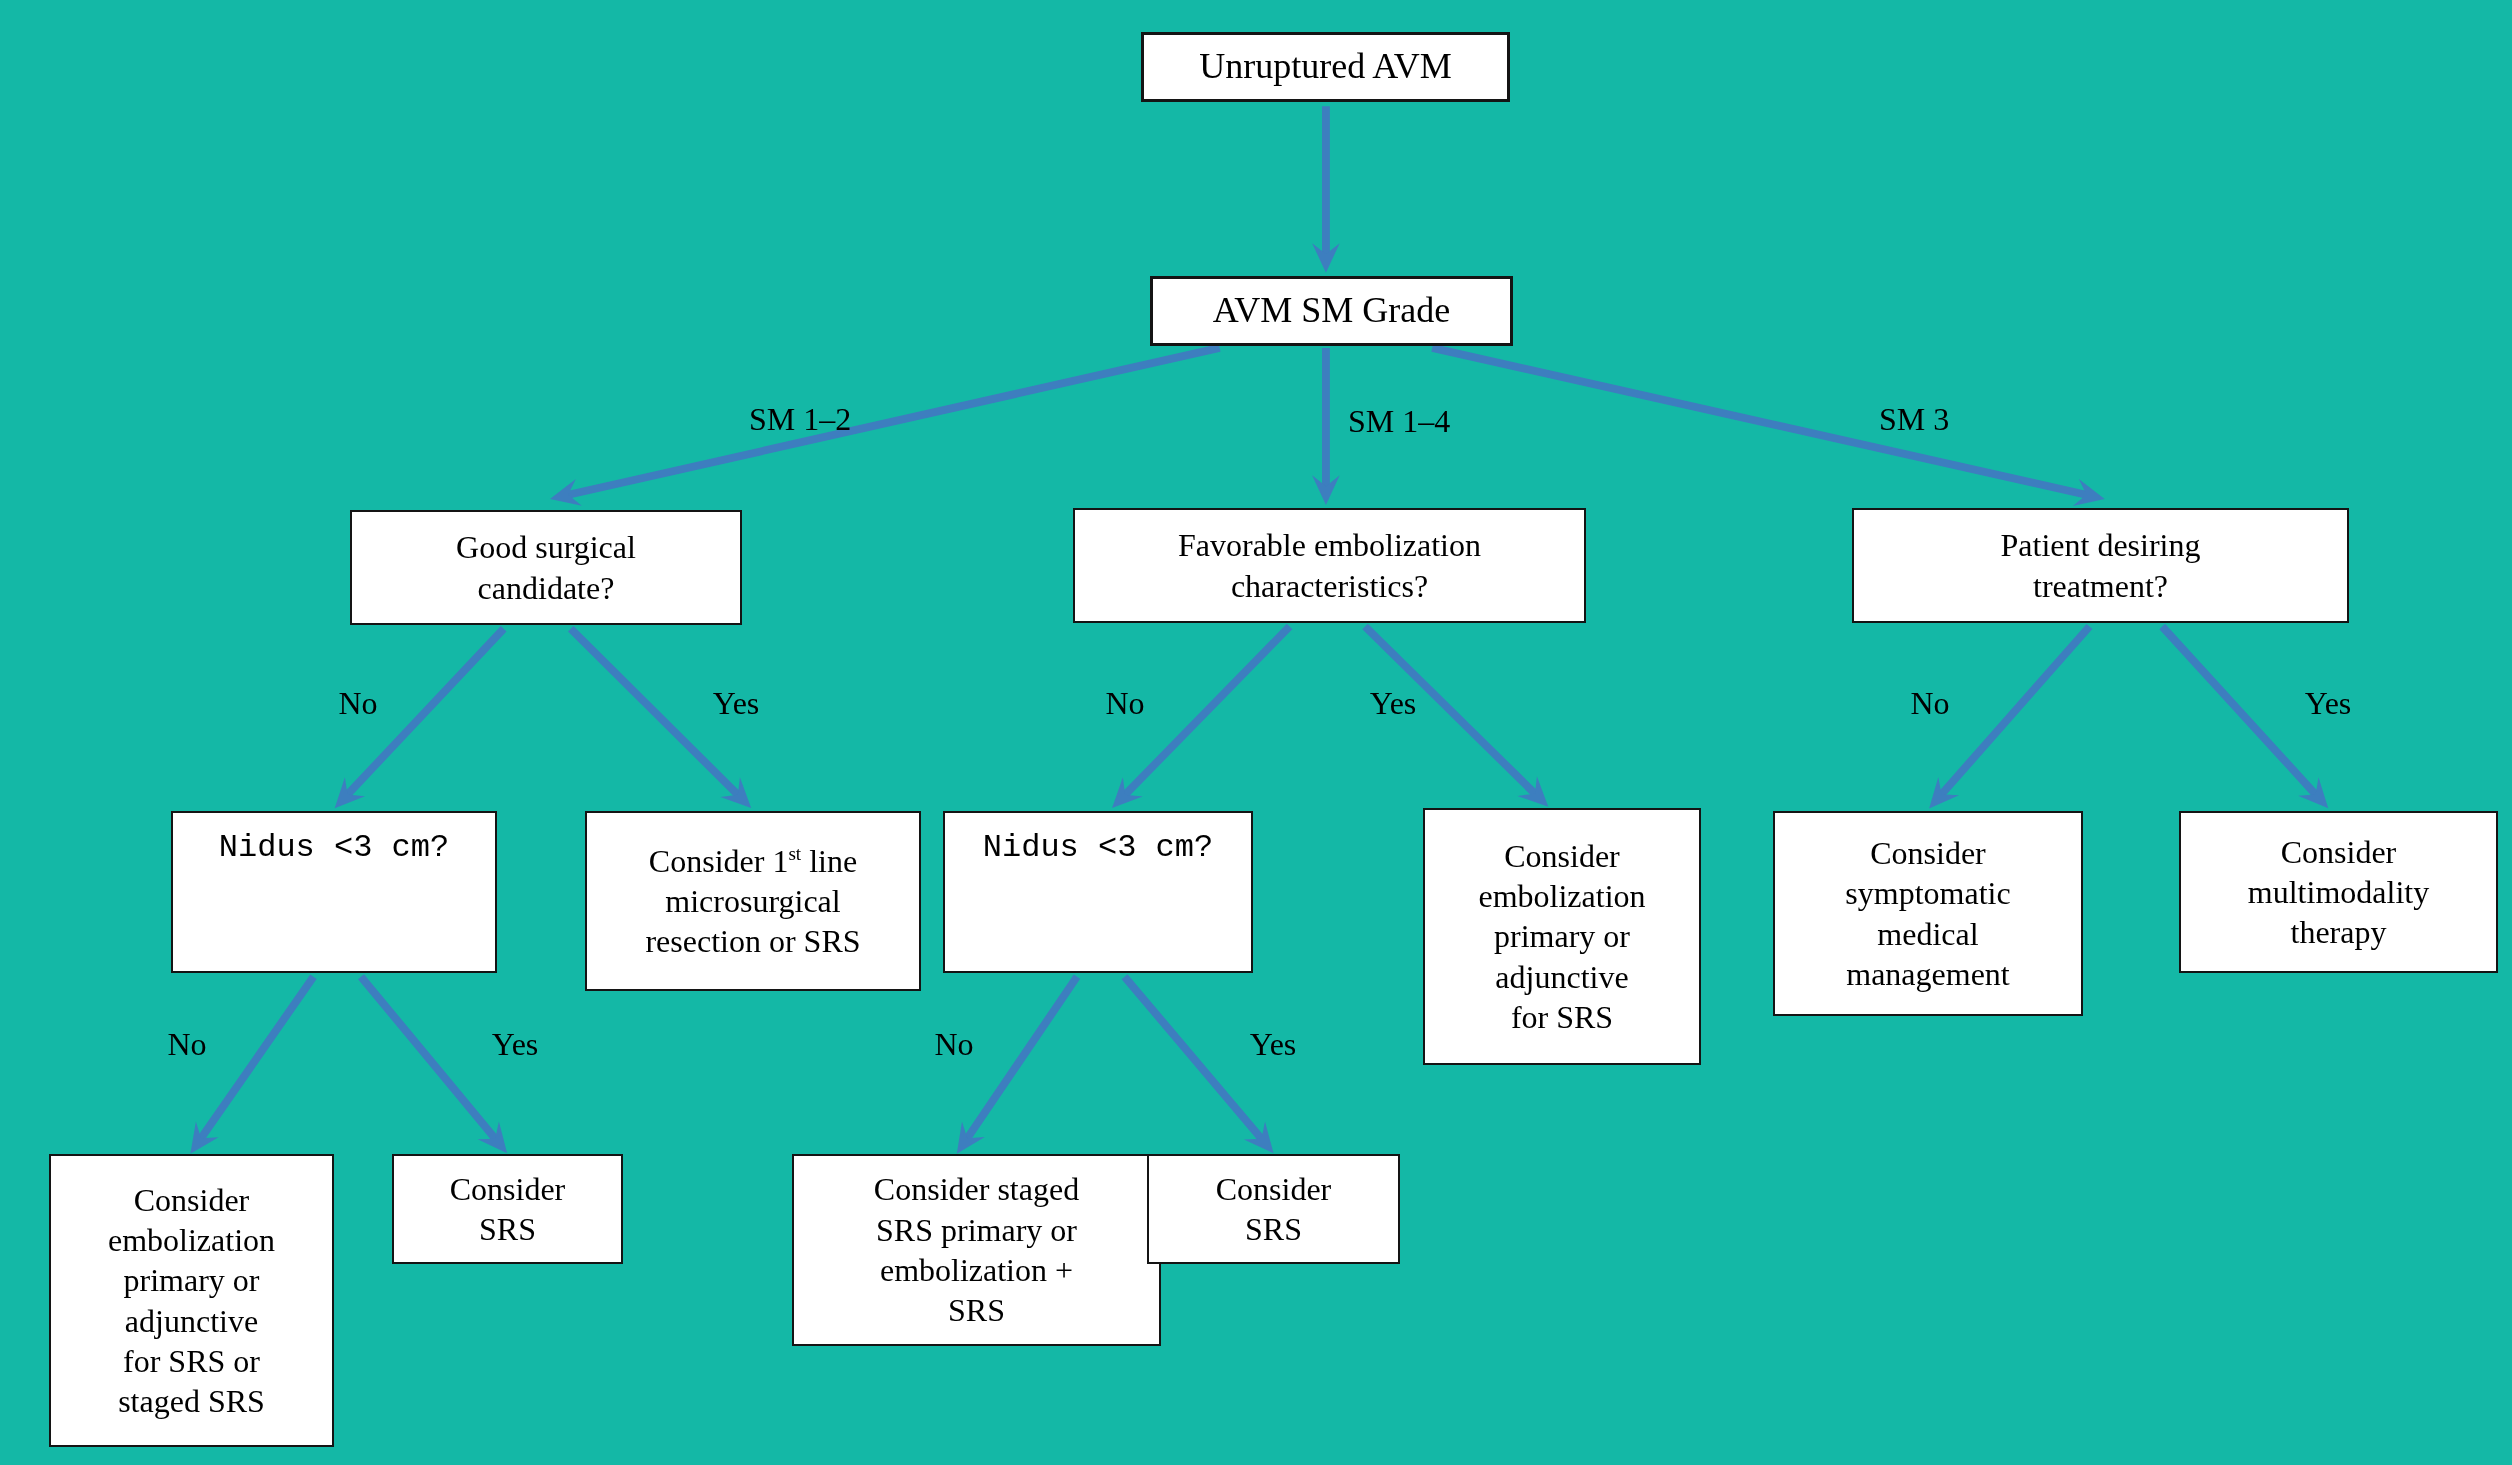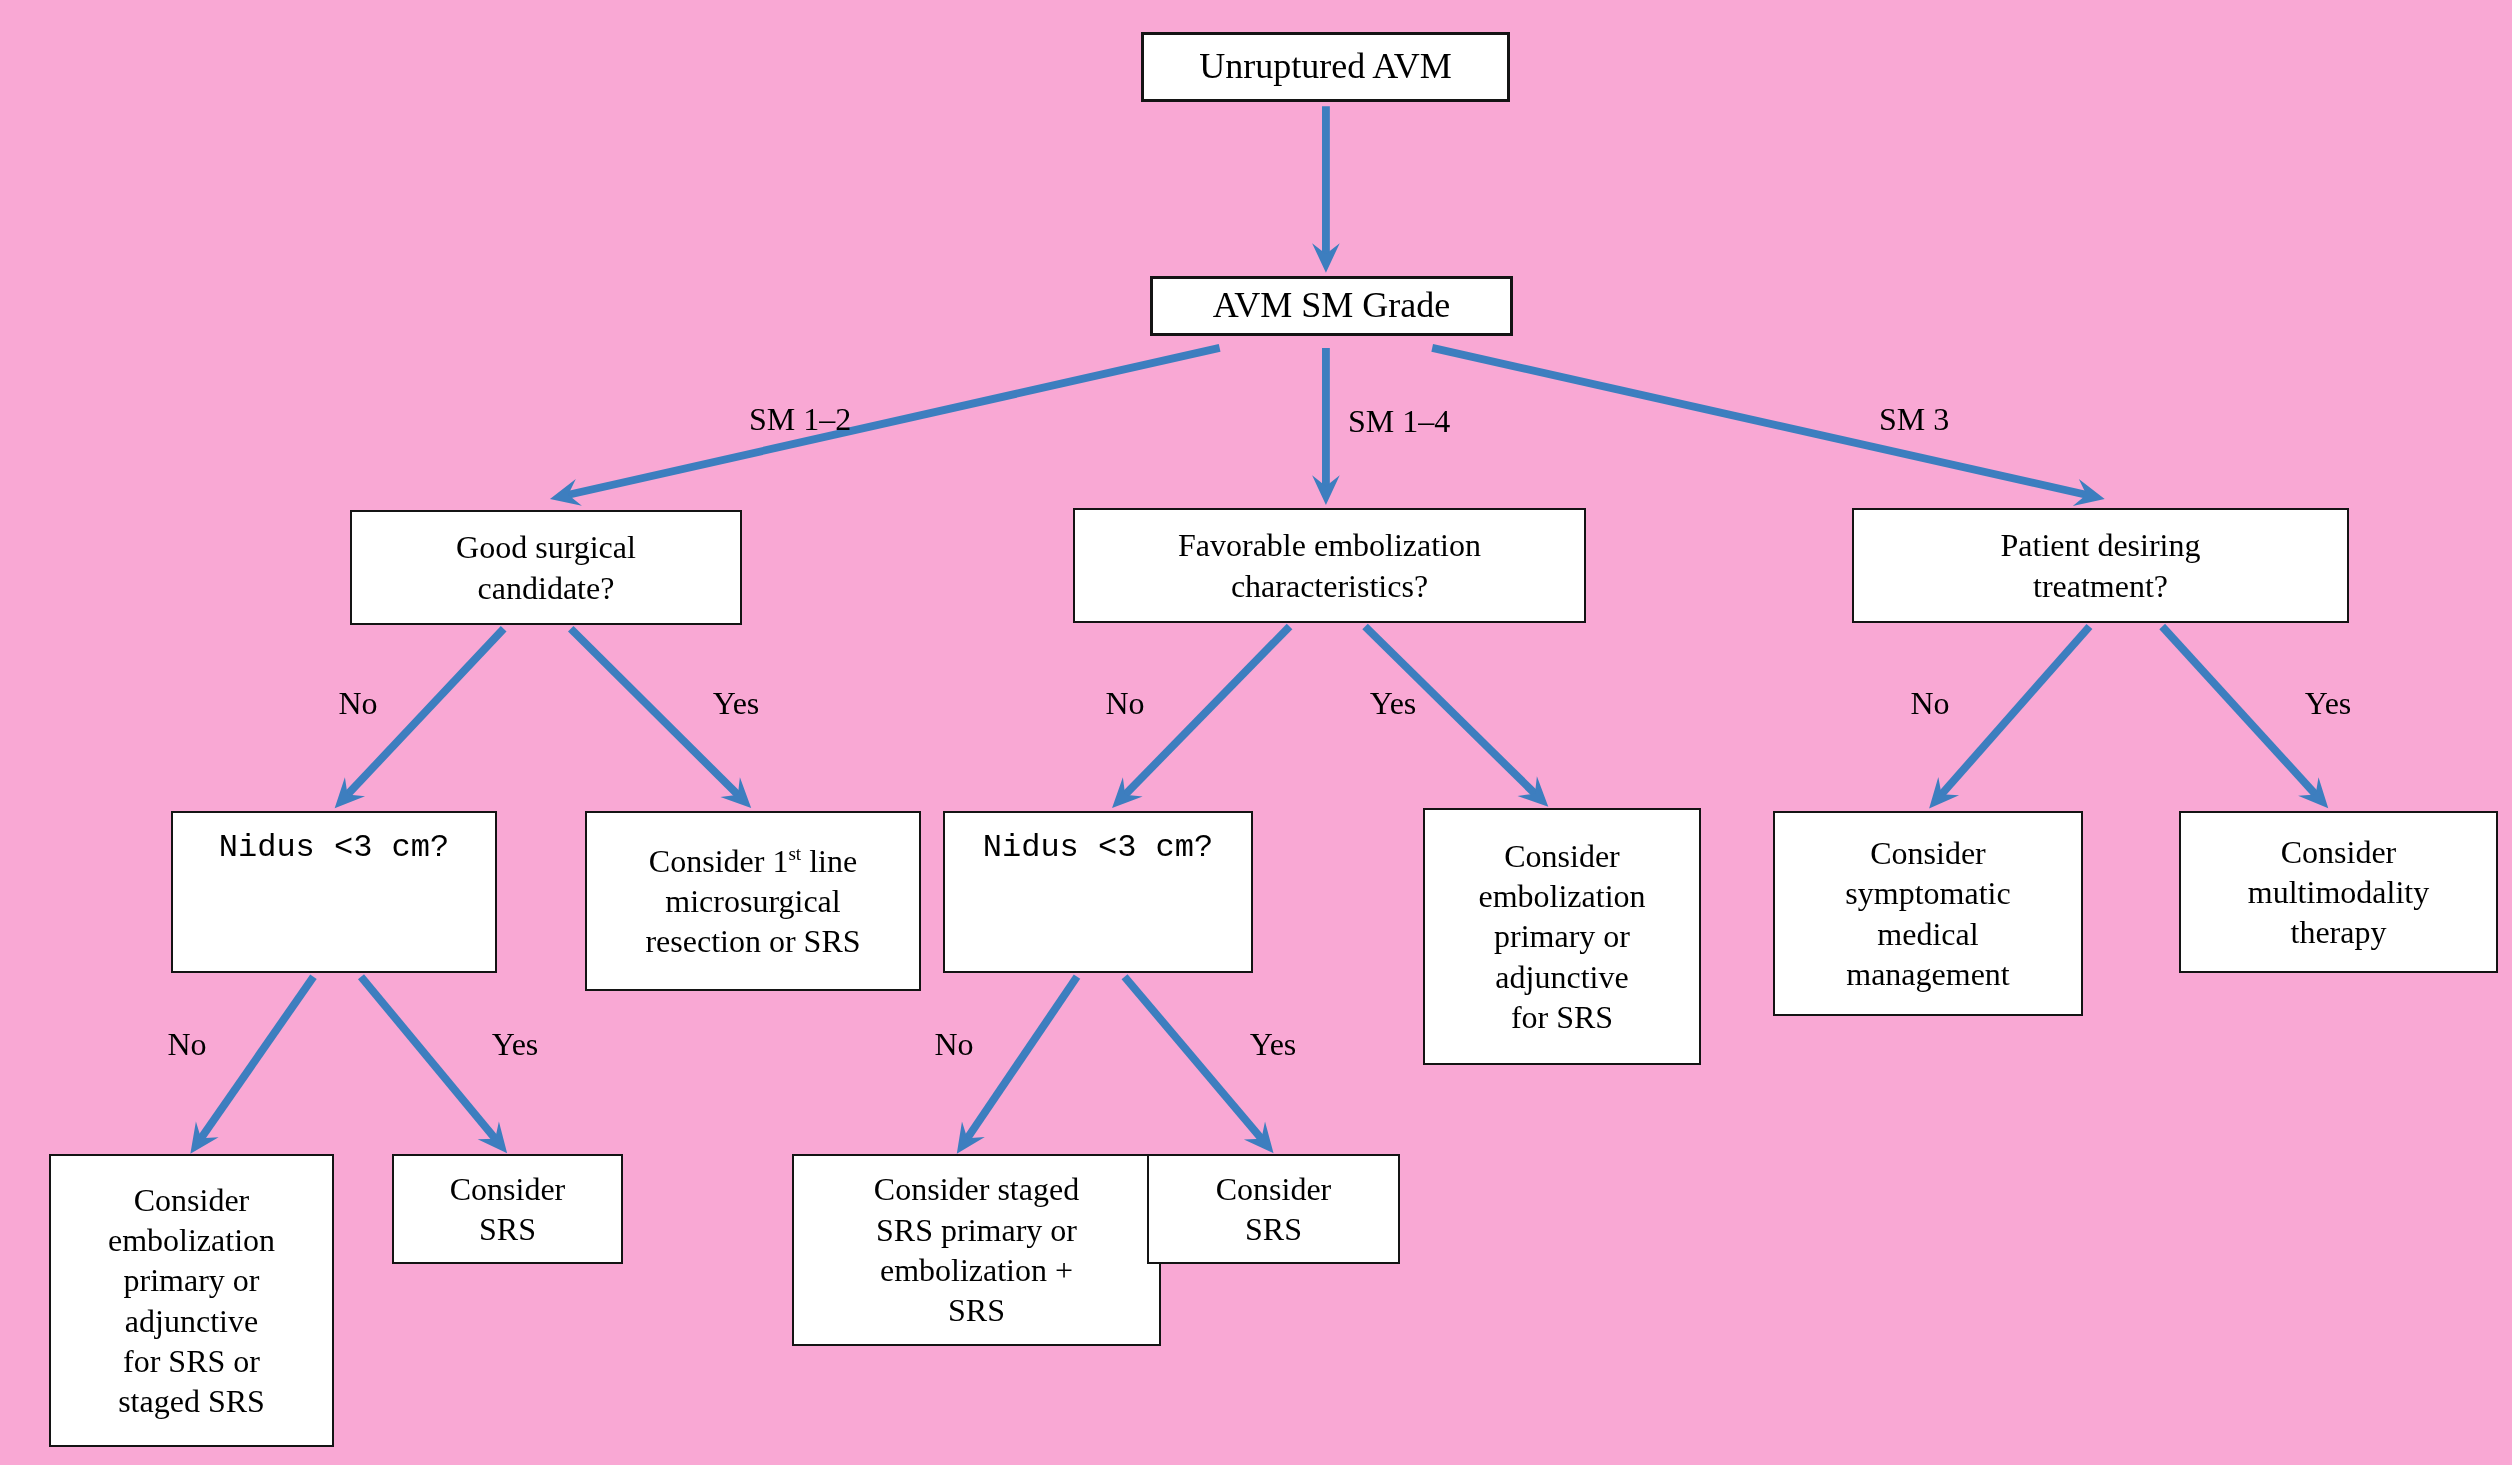--- a/index.html
+++ b/index.html
@@ -1,20 +1,20 @@
 <!DOCTYPE html>
 <html style="font-size:9px"><head>
 <meta charset="utf-8">
 <style>
   html, body { margin: 0; padding: 0; background: #ffffff; }
   .canvas {
     position: relative;
     width: 2512px;
     height: 1465px;
-    background: #f9a8d4;
+    background: #14b8a6;
     font-family: "Liberation Serif", "DejaVu Serif", serif;
     color: #000000;
     overflow: hidden;
   }
   .edges-layer {
     position: absolute;
     left: 0; top: 0;
     width: 2512px; height: 1465px;
   }
   .edges-layer line {
@@ -69,21 +69,21 @@
     <line class="edge-stroke" x1="3735" y1="1120" x2="3460" y2="1432" marker-end="url(#ah)" stroke="#3d7ebf"></line>
     <line class="edge-stroke" x1="3865" y1="1120" x2="4150" y2="1432" marker-end="url(#ah)" stroke="#3d7ebf"></line>
     <line class="edge-stroke" x1="560" y1="1746" x2="350" y2="2048" marker-end="url(#ah)" stroke="#3d7ebf"></line>
     <line class="edge-stroke" x1="645" y1="1746" x2="895" y2="2048" marker-end="url(#ah)" stroke="#3d7ebf"></line>
     <line class="edge-stroke" x1="1925" y1="1746" x2="1720" y2="2048" marker-end="url(#ah)" stroke="#3d7ebf"></line>
     <line class="edge-stroke" x1="2010" y1="1746" x2="2265" y2="2048" marker-end="url(#ah)" stroke="#3d7ebf"></line>
   </svg>
 
   <div class="node big" style="left: 1141px; top: 32px; width: 369px; height: 70px; border-color: rgb(20, 20, 20); background: rgb(255, 255, 255);">Unruptured AVM</div>
 
-  <div class="node big" style="left: 1150px; top: 276px; width: 363px; height: 60px; border-color: rgb(20, 20, 20); background: rgb(255, 255, 255);">AVM SM Grade</div>
+  <div class="node big" style="left: 1150px; top: 276px; width: 363px; height: 70px; border-color: rgb(20, 20, 20); background: rgb(255, 255, 255);">AVM SM Grade</div>
 
   <div class="edge-label" style="left:800px; top:419px;">SM 1–2</div>
   <div class="edge-label" style="left:1399px; top:421px;">SM 1–4</div>
   <div class="edge-label" style="left:1914px; top:419px;">SM 3</div>
 
   <div class="node" style="left: 1073px; top: 508px; width: 513px; height: 115px; border-color: rgb(20, 20, 20); background: rgb(255, 255, 255);">Favorable embolization
 characteristics?</div>
   <div class="node" style="left: 350px; top: 510px; width: 392px; height: 115px; border-color: rgb(20, 20, 20); background: rgb(255, 255, 255);">Good surgical
 candidate?</div>
   <div class="node" style="left: 1852px; top: 508px; width: 497px; height: 115px; border-color: rgb(20, 20, 20); background: rgb(255, 255, 255);">Patient desiring

